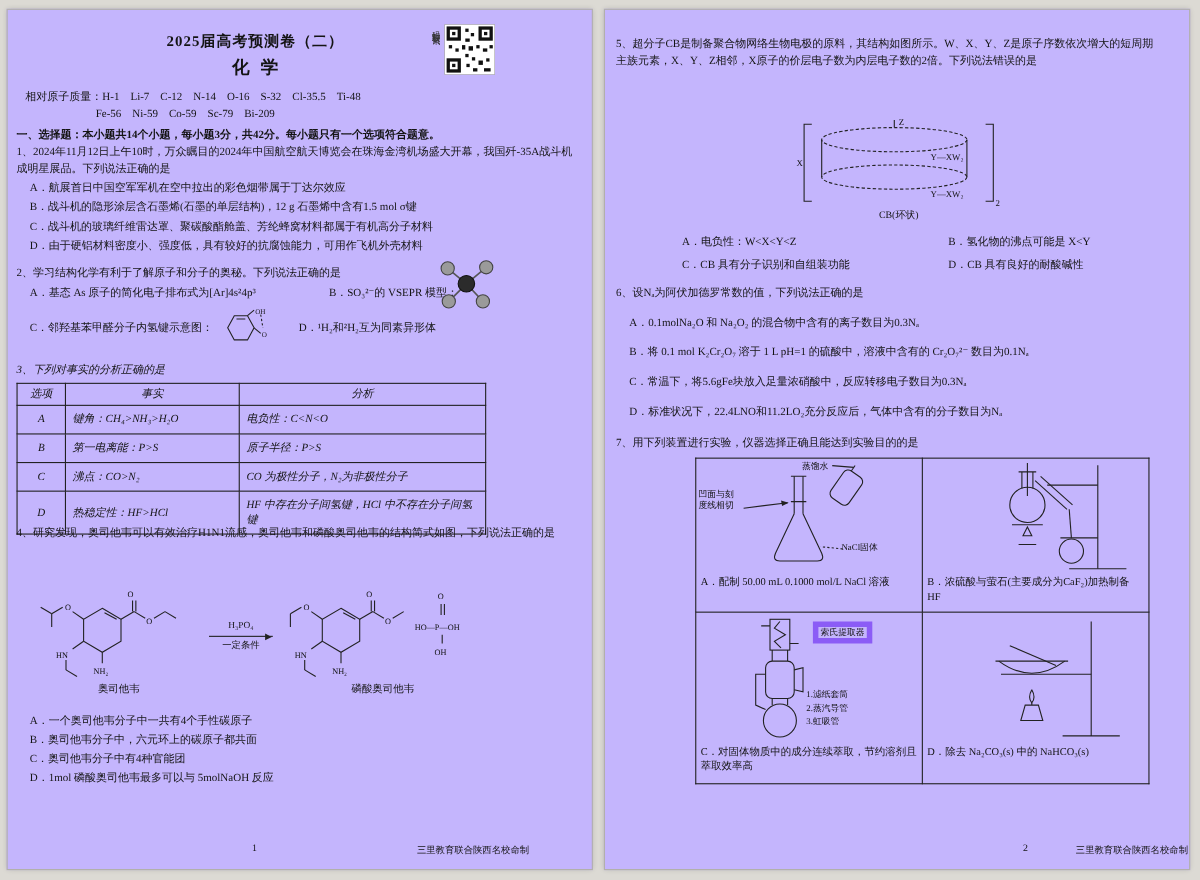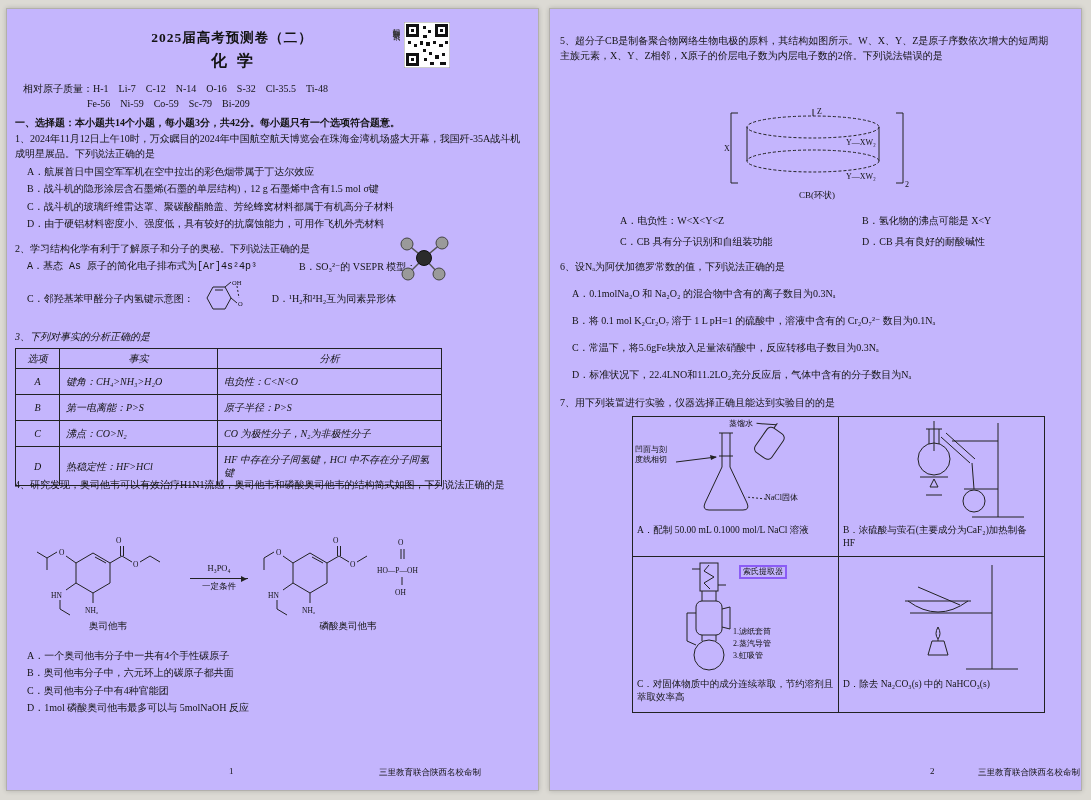--- a/index.html
+++ b/index.html
@@ -28,21 +28,21 @@
   .structcol{text-align:center;}
   .structcap{font-size:9.5px;margin-top:1px;}
   .optrow{display:flex;margin-top:6px;gap:36px;}
   .optrow span{display:inline-block;}
   .t7{border-collapse:collapse;margin-top:6px;table-layout:fixed;width:412px;}
   .t7 td{border:1px solid #222;vertical-align:top;padding:0;width:206px;}
   .cw{display:flex;flex-direction:column;height:100%;}
   .figarea{position:relative;flex:1;display:flex;justify-content:center;align-items:flex-start;overflow:hidden;}
   .cap{font-size:9.5px;line-height:1.35;padding:1px 4px 3px;}
   .flbl{position:absolute;font-size:8px;line-height:1.25;color:#111;}
-  .boxlbl{border:2px solid #8b5cf6;padding:0 2px;}
+  .boxlbl{border:5px solid #8b5cf6;padding:0 2px;}
   .footer-num{font-size:9px;} .footer-credit{font-size:8.5px;}
   svg{display:block;}
   .ln{stroke:#222;fill:none;stroke-width:1;}
 </style>
 </head>
 <body>
 
 <div class="scan">
 
   <div class="page" id="pg1">
@@ -96,21 +96,21 @@
       <div>1、2024年11月12日上午10时，万众瞩目的2024年中国航空航天博览会在珠海金湾机场盛大开幕，我国歼-35A战斗机成明星展品。下列说法正确的是</div>
       <div class="opt">A．航展首日中国空军军机在空中拉出的彩色烟带属于丁达尔效应</div>
       <div class="opt">B．战斗机的隐形涂层含石墨烯(石墨的单层结构)，12 g 石墨烯中含有1.5 mol σ键</div>
       <div class="opt">C．战斗机的玻璃纤维雷达罩、聚碳酸酯舱盖、芳纶蜂窝材料都属于有机高分子材料</div>
       <div class="opt">D．由于硬铝材料密度小、强度低，具有较好的抗腐蚀能力，可用作飞机外壳材料</div>
     </div>
 
     <div class="abs fs" style="left:8px;top:232px;width:506px;">
       <div>2、学习结构化学有利于了解原子和分子的奥秘。下列说法正确的是</div>
       <div class="opt" style="display:flex;">
-        <span style="width:272px;font-family:Liberation Mono, monospace;">A．基态 As 原子的简化电子排布式为[Ar]4s²4p³</span>
+        <span style="width:272px;">A．基态 As 原子的简化电子排布式为[Ar]4s²4p³</span>
         <span>B．SO₃²⁻的 VSEPR 模型：</span>
       </div>
       <div class="opt" style="display:flex;align-items:center;margin-top:4px;">
         <span>C．邻羟基苯甲醛分子内氢键示意图：</span>
         <svg width="46" height="42" viewBox="0 0 46 42" style="margin:0 6px;">
           <g class="ln">
             <polygon points="13,9 25,9 31,20 25,31 13,31 7,20"></polygon>
             <line x1="15" y1="12" x2="23" y2="12"></line>
             <line x1="25" y1="9" x2="31" y2="4"></line>
             <line x1="31" y1="20" x2="37" y2="25"></line>

